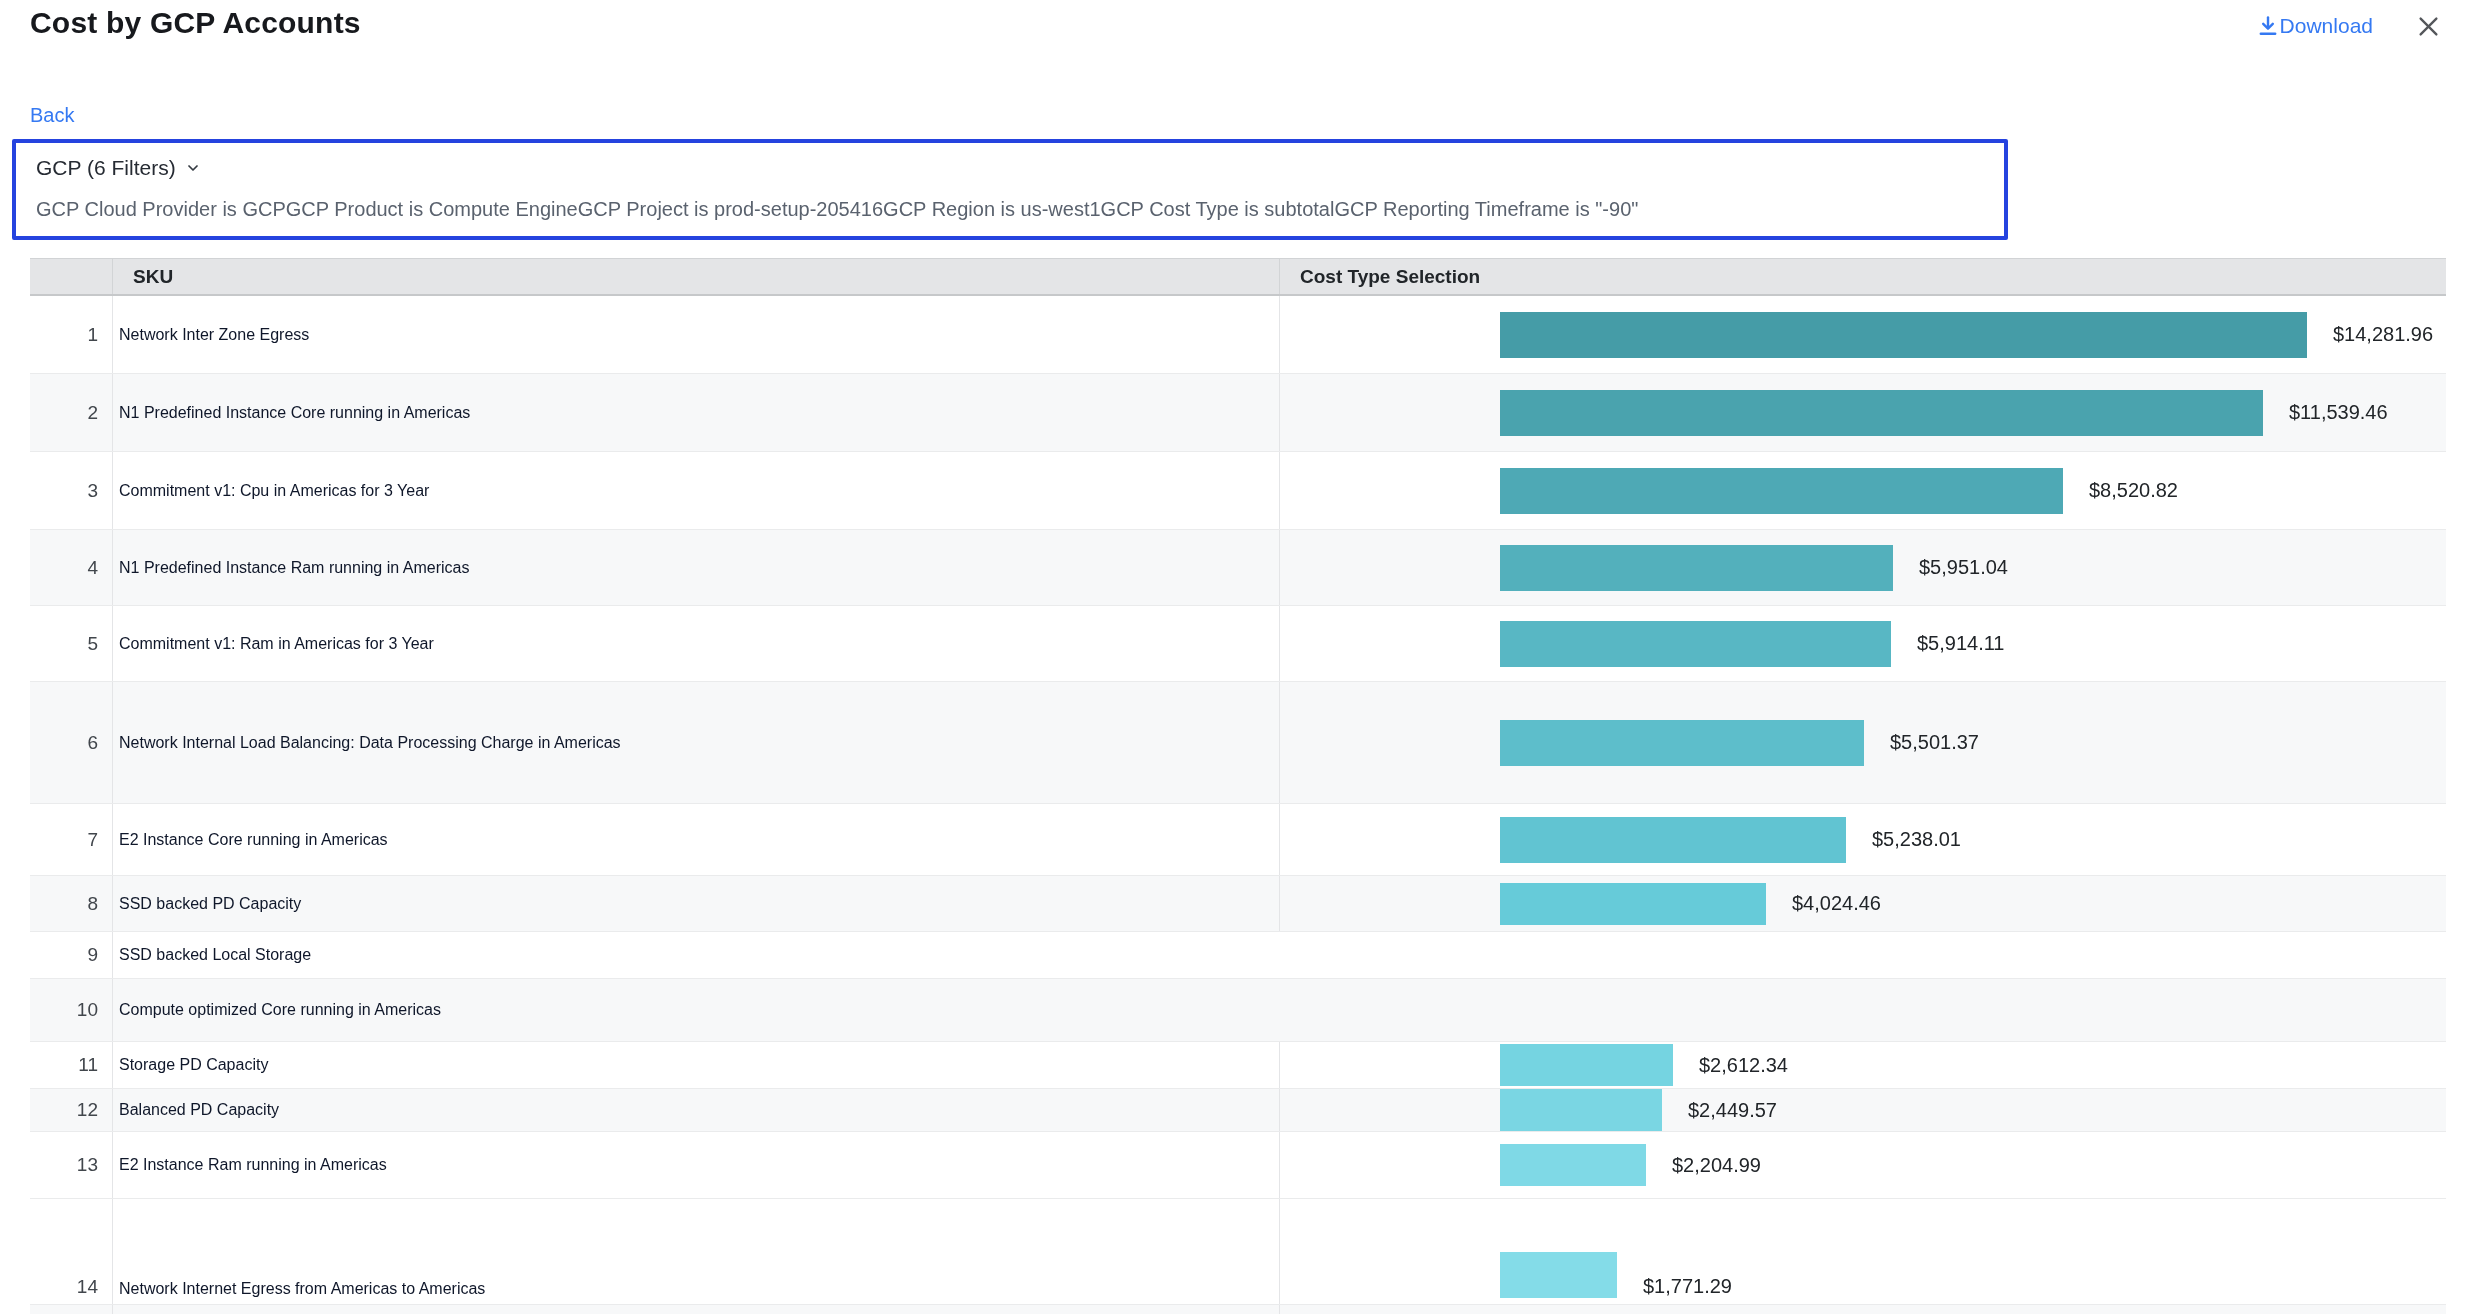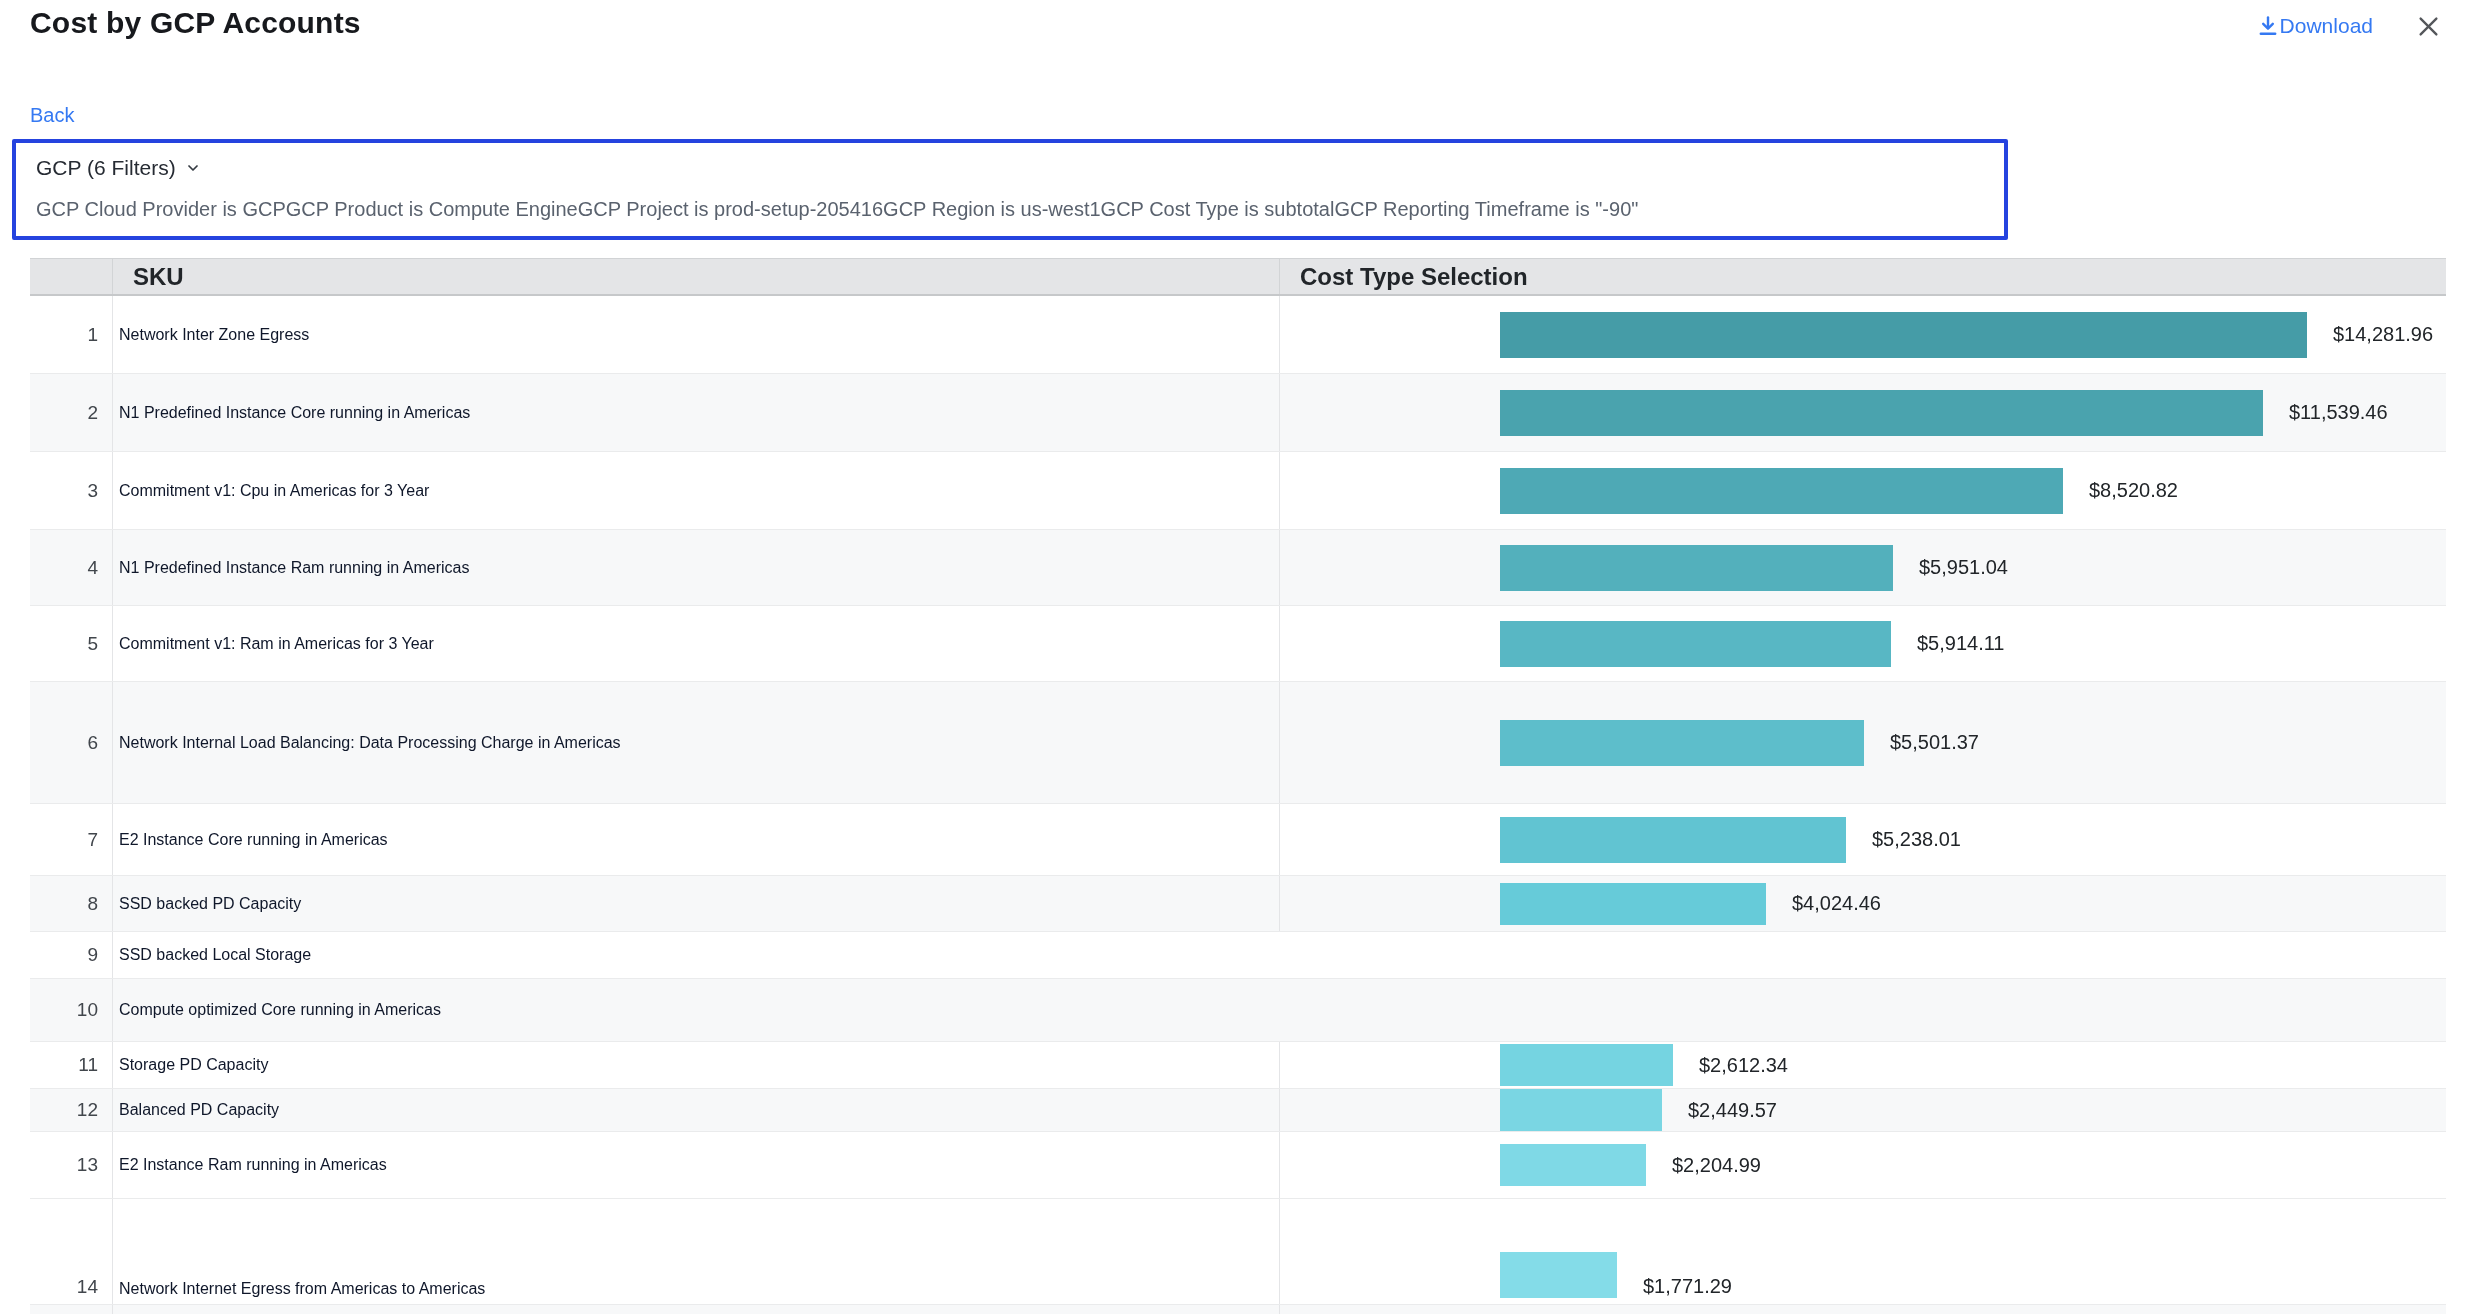--- a/index.html
+++ b/index.html
@@ -40,21 +40,21 @@
   .filter-chips {
     display:flex; margin-top:15px; white-space:nowrap;
     font-size:20px; line-height:26px; font-weight:500; color:#5a626e;
   }
   .filter-chip { cursor:pointer; }
   
   .cost-table { position:absolute; left:30px; top:258px; width:2416px; }
   .thead {
     display:flex; height:38px; box-sizing:border-box; align-items:stretch;
     background:#e4e5e7; border-top:1px solid #d1d3d5; border-bottom:2px solid #c6c8ca;
-    font-weight:700; font-size:24px; color:#212529;
+    font-weight:700; font-size:19px; color:#212529;
   }
   .col-num  { width:82px;  flex:none; box-sizing:border-box; }
   .col-sku  { width:1167px; flex:none; box-sizing:border-box; }
   .col-chart{ flex:1; box-sizing:border-box; }
   .thead .col-sku, .thead .col-chart {
     border-left:1px solid #d2d4d6; display:flex; align-items:center; padding-left:20px;
   }
   .trow {
     display:flex; align-items:stretch; box-sizing:border-box;
     border-bottom:1px solid #eaebec; background:#ffffff;

